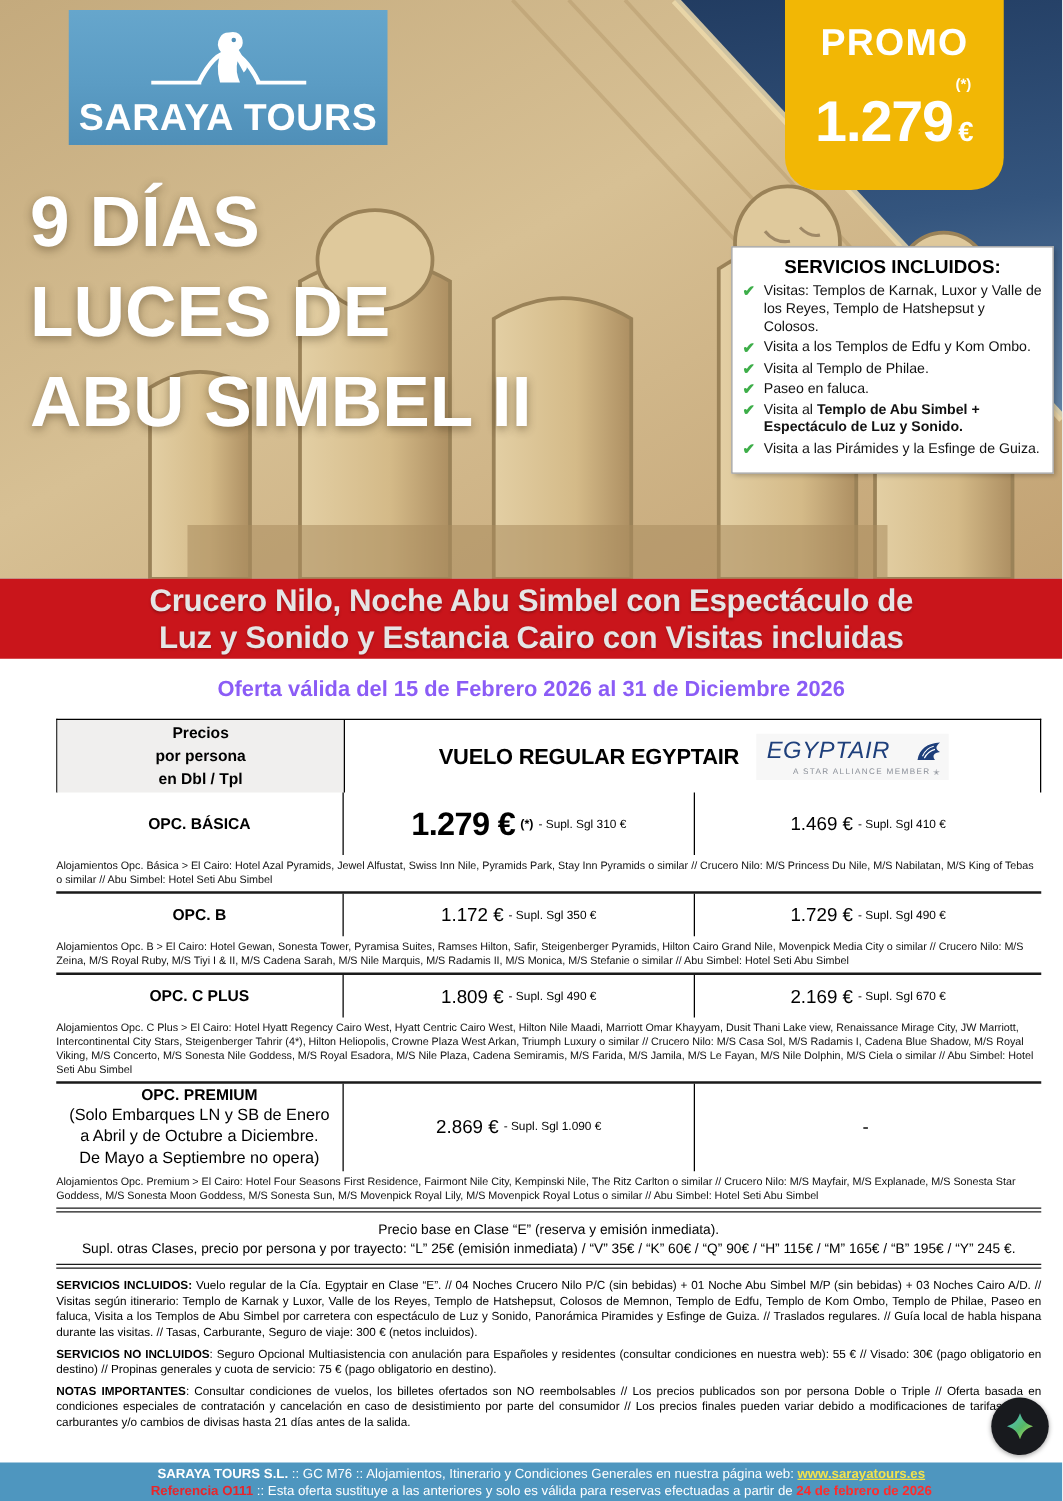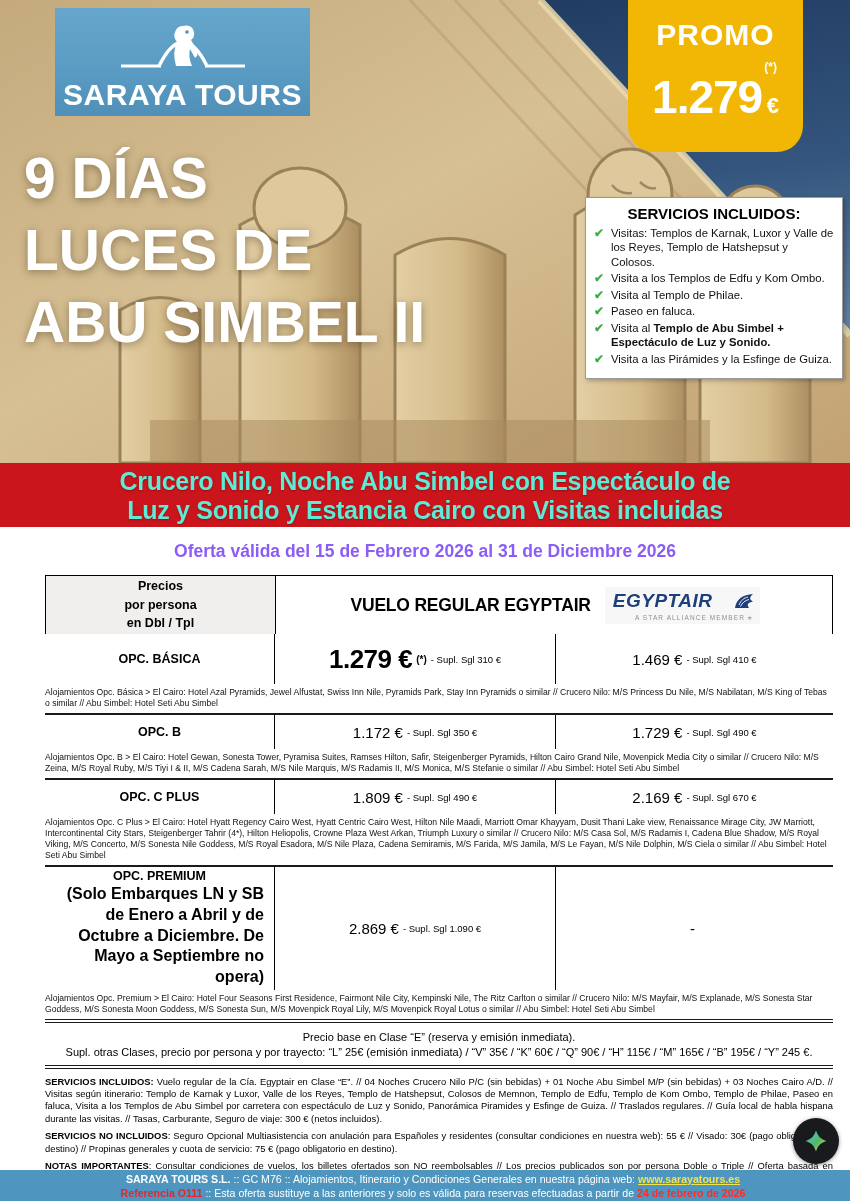--- a/index.html
+++ b/index.html
@@ -30,49 +30,49 @@
   .services-box { position:absolute; top:197px; left:585px; width:258px; min-height:182px;
     background:#fff; border:1px solid #9a9a9a; box-shadow:2px 2px 4px rgba(0,0,0,.25);
     padding:7px 8px 8px 8px; }
   .services-title { text-align:center; font-weight:bold; font-size:15px; margin-bottom:4px; color:#000; }
   .svc-item { position:relative; padding-left:17px; font-size:11.3px; line-height:1.28; color:#111; margin-bottom:2px; }
   .svc-check { position:absolute; left:0; top:0; color:#3dae49; font-size:12px; font-weight:bold; }
   .svc-bold { font-weight:bold; }
 
   
   .red-banner { position:absolute; top:463px; left:0; width:850px; height:64px; background:#c9151b;
-    color:#5eead4; text-align:center; font-weight:bold; font-size:25px; line-height:29px; padding-top:4px;
+    color:#e5e5e5; text-align:center; font-weight:bold; font-size:25px; line-height:29px; padding-top:4px;
     letter-spacing:-0.3px; text-shadow:0 1px 2px rgba(0,0,0,.25); }
 
   
   .main { position:absolute; top:527px; left:0; width:850px; }
   .offer-line { text-align:center; font-weight:bold; font-size:17.5px; color:#8b5cf6; margin-top:14px; height:24px; }
 
   .table-wrap { margin:10px 17px 0 45px; width:788px; color:#000; }
 
   .tbl-header { display:grid; grid-template-columns:230px 558px; border:1.5px solid #000; border-bottom:none; }
   .hdr-left { grid-row:1 / span 3; background:#f0efee; border-right:1.5px solid #000;
     display:flex; flex-direction:column; align-items:center; justify-content:center;
     font-weight:bold; font-size:12.5px; line-height:1.5; }
   .hdr-flight { height:58px; display:flex; align-items:center; justify-content:center; gap:14px; }
   .hdr-flight-title { font-weight:bold; font-size:17.5px; letter-spacing:-0.2px; }
   .egyptair { display:flex; flex-direction:column; align-items:flex-end; background:#f7f7f7; padding:3px 6px 2px 8px; }
-  .egyptair-name { font-style:italic; font-weight:bold; font-size:19px; color:#1e3f7b; letter-spacing:0.5px; display:flex; align-items:center; gap:21px; }
+  .egyptair-name { font-style:italic; font-weight:normal; font-size:19px; color:#1e3f7b; letter-spacing:0.5px; display:flex; align-items:center; gap:21px; }
   .egyptair-member { font-size:6.5px; color:#8a8f98; letter-spacing:1.1px; margin-top:2px; display:flex; align-items:center; gap:2px; }
   .hdr-salidas { height:30px; border-top:1.5px solid #000; border-bottom:1.5px solid #000;
     display:flex; align-items:center; justify-content:center; font-weight:bold; font-size:11px; letter-spacing:-0.1px; }
   .hdr-dates { display:grid; grid-template-columns:281px 277px; height:40px; }
   .date-cell { display:flex; flex-direction:column; align-items:center; justify-content:center;
     font-weight:bold; font-size:12.5px; line-height:1.35; }
   .date-cell.second { border-left:1.5px solid #000; }
 
   .opt-row { display:grid; grid-template-columns:230px 281px 277px; align-items:center; }
   .opt-label { align-self:stretch; border-right:1.5px solid #000; display:flex; flex-direction:column;
     align-items:center; justify-content:center; font-weight:bold; font-size:12.5px; text-align:center; padding:2px 10px; }
-  .opt-sublabel { font-weight:bold; font-size:16px; line-height:1.3; margin-top:1px;text-align:right; }
+  .opt-sublabel { font-weight:normal; font-size:13px; line-height:1.3; margin-top:1px; }
   .price-cell { align-self:stretch; display:flex; align-items:center; justify-content:center; gap:4px; }
   .price-cell.c1 { border-right:1.5px solid #000; }
   .price-val { font-size:15px; }
   .big .price-val { font-size:26px; font-weight:bold; letter-spacing:-0.5px; }
   .price-mark { font-size:10px; font-weight:bold; }
   .price-suppl { font-size:9.5px; }
   .row-tall { min-height:50px; } .row-std { min-height:34px; } .row-prem { min-height:52px; }
   .opt-note { font-size:8.6px; line-height:1.28; padding:3px 0 4px 0; color:#111; }
   .rule { border-top:2px solid #1a1a1a; }
   .double-rule { border-top:1.8px solid #1a1a1a; border-bottom:1.2px solid #1a1a1a; height:4px; }

